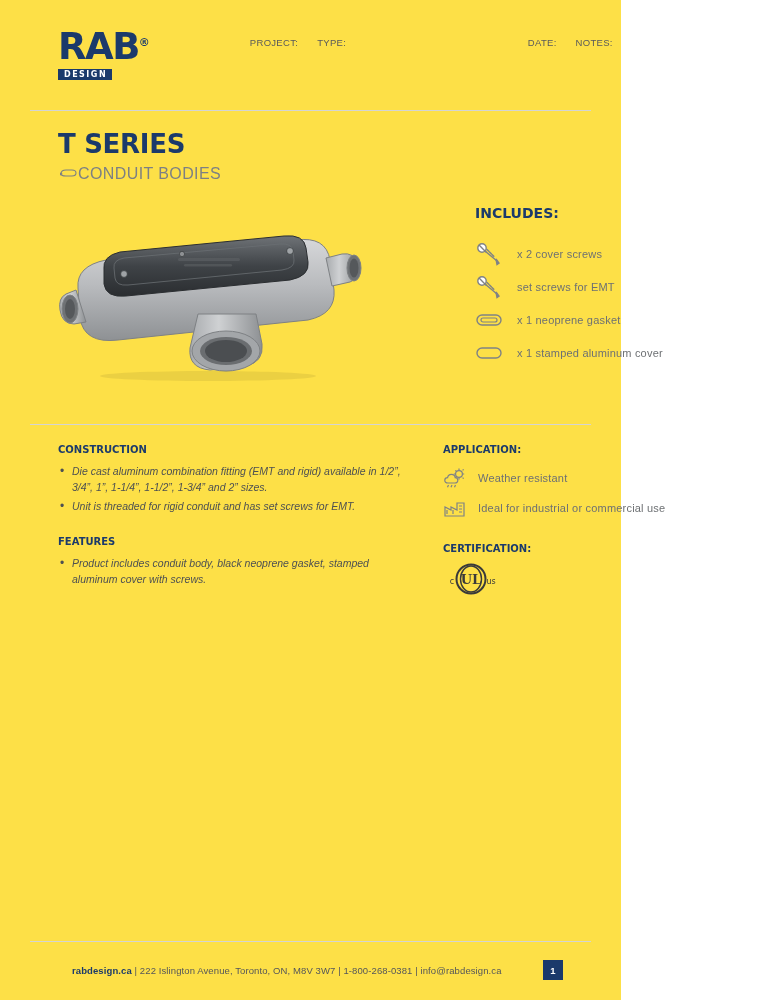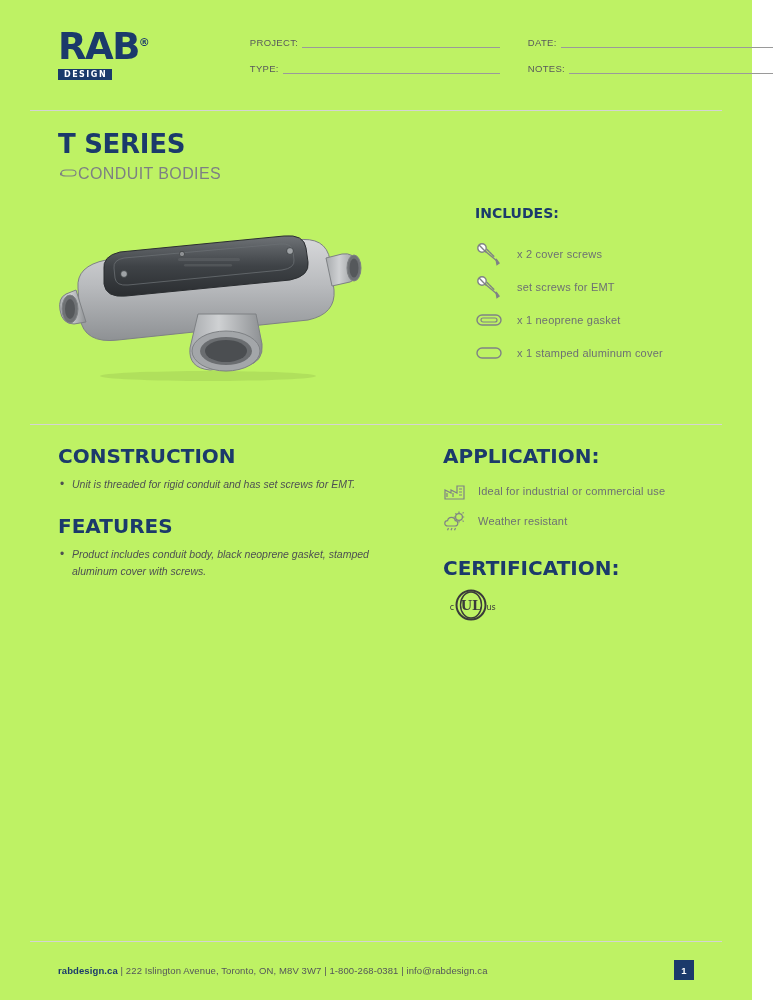--- a/index.html
+++ b/index.html
@@ -10,23 +10,23 @@
   body {
     width: 773px;
     height: 1000px;
     position: relative;
     font-family: "Liberation Sans", sans-serif;
     color: #3a3a3a;
     overflow: hidden;
   }
   .page {
     position: relative;
-    width: 752px;
+    width: 621px;
     height: 1000px;
-    background: #bef264;
+    background: #fde047;
   }
 
   
   .header {
     position: absolute;
     top: 24px; left: 0; right: 0;
     height: 70px;
     padding: 0 58px;
     display: flex;
     align-items: flex-start;
@@ -63,21 +63,21 @@
     font-family: "DejaVu Sans", sans-serif;
   }
 
   .fields {
     display: flex;
     flex: 1;
     padding-left: 100px;
     padding-top: 13px;
     gap: 28px;
   }
-  .field-col { display: flex; flex-direction: column; gap: 15px; }
+  .field-col { display: flex; flex-direction: row; gap: 15px; }
   .field-col.left { width: 250px; }
   .field-col.right { width: 250px; }
   .field-row {
     display: flex;
     align-items: flex-end;
     font-size: 9.5px;
     color: #58595b;
     letter-spacing: 0.3px;
   }
   .field-label { white-space: nowrap; padding-right: 4px; }
@@ -166,21 +166,21 @@
     width: 350px;
   }
   .col-right {
     position: absolute;
     top: 444px;
     left: 443px;
     width: 300px;
   }
   .blk-head {
     font-family: "DejaVu Sans", sans-serif;
-    font-size: 20px;
+    font-size: 10px;
     font-weight: bold;
     color: #1b3a6b;
     margin-bottom: 8px;
   }
   ul.bullets {
     margin: 0 0 0 0;
     padding: 0;
     list-style: none;
   }
   ul.bullets li {
@@ -215,21 +215,21 @@
     color: #6d7073;
     letter-spacing: 0.2px;
   }
   .cert-head { margin-top: 20px; }
   .ul-mark { margin-top: 6px; }
 
   
   .footer {
     position: absolute;
     top: 960px;
-    left: 58px;
+    left: 72px;
     right: 58px;
     display: flex;
     align-items: center;
   }
   .footer-text {
     font-size: 9.5px;
     color: #54565a;
     letter-spacing: 0.1px;
     flex: 1;
   }
@@ -402,59 +402,60 @@
       </span>
       <span class="inc-text">x 1 stamped aluminum cover</span>
     </div>
   </div>
 
   <div class="rule rule-2"></div>
 
   <div class="col-left">
     <div class="blk-head">CONSTRUCTION</div>
     <ul class="bullets">
+      <li>Die cast aluminum combination fitting (EMT and rigid) available in 1/2”, 3/4”, 1”, 1-1/4”, 1-1/2”, 1-3/4” and 2” sizes.</li>
       <li>Unit is threaded for rigid conduit and has set screws for EMT.</li>
     </ul>
     <div class="blk-gap"></div>
     <div class="blk-head">FEATURES</div>
     <ul class="bullets">
       <li>Product includes conduit body, black neoprene gasket, stamped aluminum cover with screws.</li>
     </ul>
   </div>
 
   <div class="col-right">
     <div class="blk-head">APPLICATION:</div>
-
-    <div class="app-item">
-      <span class="app-icon">
-        <svg viewBox="0 0 24 22" width="24" height="22">
-          <g fill="none" stroke="#7f8285" stroke-width="1.2">
-            <path d="M2 19 L2 10 L8 13 L8 10 L14 13 L14 6 L21 6 L21 19 Z"></path>
-            <path d="M16 9 h3 M16 12 h3 M16 15 h3"></path>
-            <path d="M4 13 v4 M10 13 v4"></path>
-          </g>
-        </svg>
-      </span>
-      <span class="app-text">Ideal for industrial or commercial use</span>
-    </div>
 
     <div class="app-item">
       <span class="app-icon">
         <svg viewBox="0 0 24 22" width="24" height="22">
           <g fill="none" stroke="#7f8285" stroke-width="1.2">
             <circle cx="16" cy="7" r="3.4"></circle>
             <path d="M16 1.5 v1.6 M16 11 v1.6 M10.8 7 h1.4 M19.8 7 h1.4 M12.4 3.4 l1 1 M19.6 10.6 l1 1 M12.4 10.6 l1 -1 M19.6 3.4 l1 -1"></path>
             <path d="M5 16 q-3.2 0 -3.2 -2.8 Q1.8 10.6 4.6 10.6 Q5.2 7.4 8.4 7.4 q3.4 0 3.8 3.2 q2.6 0.2 2.6 2.6 Q14.8 16 11.8 16 Z"></path>
             <path d="M5.5 18 l-1 2.2 M9 18 l-1 2.2 M12.5 18 l-1 2.2"></path>
           </g>
         </svg>
       </span>
       <span class="app-text">Weather resistant</span>
     </div>
 
+    <div class="app-item">
+      <span class="app-icon">
+        <svg viewBox="0 0 24 22" width="24" height="22">
+          <g fill="none" stroke="#7f8285" stroke-width="1.2">
+            <path d="M2 19 L2 10 L8 13 L8 10 L14 13 L14 6 L21 6 L21 19 Z"></path>
+            <path d="M16 9 h3 M16 12 h3 M16 15 h3"></path>
+            <path d="M4 13 v4 M10 13 v4"></path>
+          </g>
+        </svg>
+      </span>
+      <span class="app-text">Ideal for industrial or commercial use</span>
+    </div>
+
     <div class="blk-head cert-head">CERTIFICATION:</div>
     <div class="ul-mark">
       <svg viewBox="0 0 56 34" width="56" height="34">
         <circle cx="28" cy="17" r="14.5" fill="none" stroke="#3a3a3a" stroke-width="2"></circle>
         <ellipse cx="28" cy="17" rx="10.5" ry="13" fill="none" stroke="#3a3a3a" stroke-width="1.4"></ellipse>
         <text x="28" y="22" font-family="'DejaVu Serif', serif" font-size="13" font-weight="bold" fill="#3a3a3a" text-anchor="middle">UL</text>
         <text x="9" y="22" font-family="'DejaVu Sans', sans-serif" font-size="8" fill="#3a3a3a" text-anchor="middle">c</text>
         <text x="48" y="22" font-family="'DejaVu Sans', sans-serif" font-size="8" fill="#3a3a3a" text-anchor="middle">us</text>
       </svg>
     </div>

